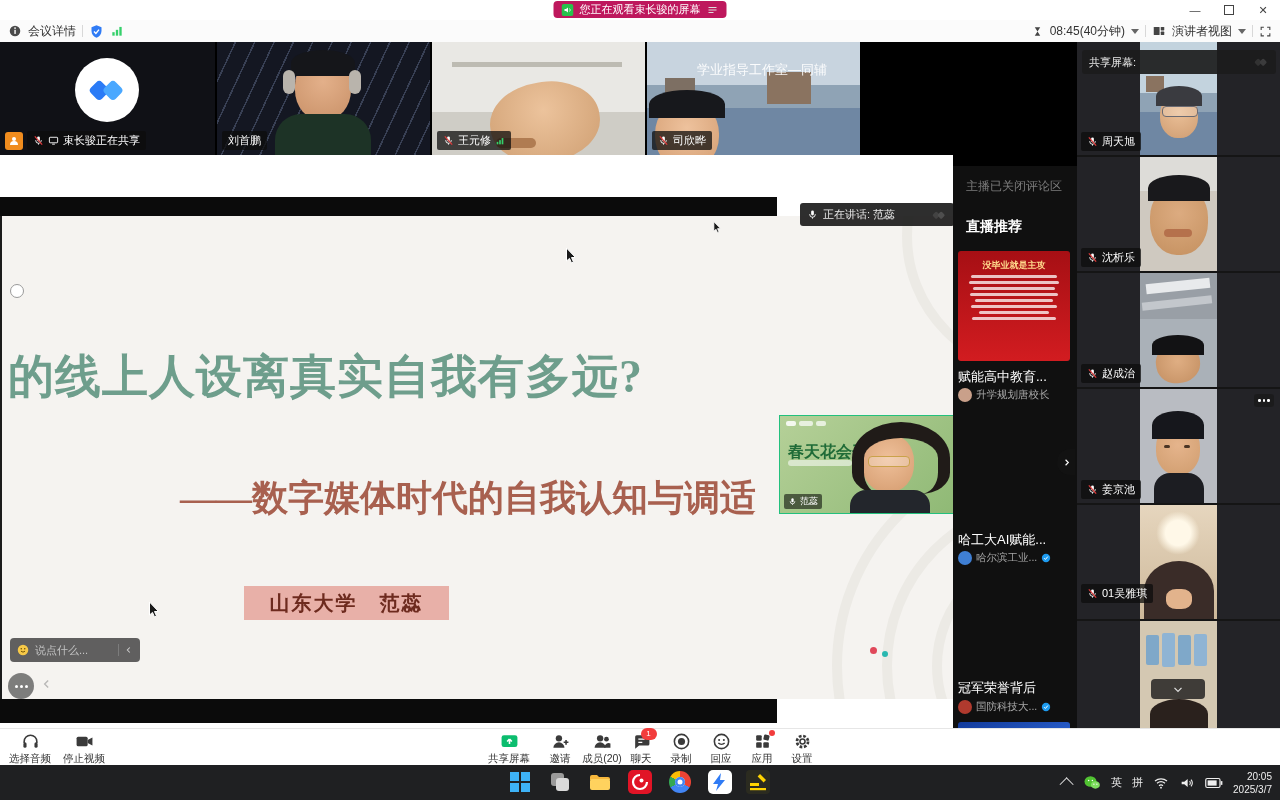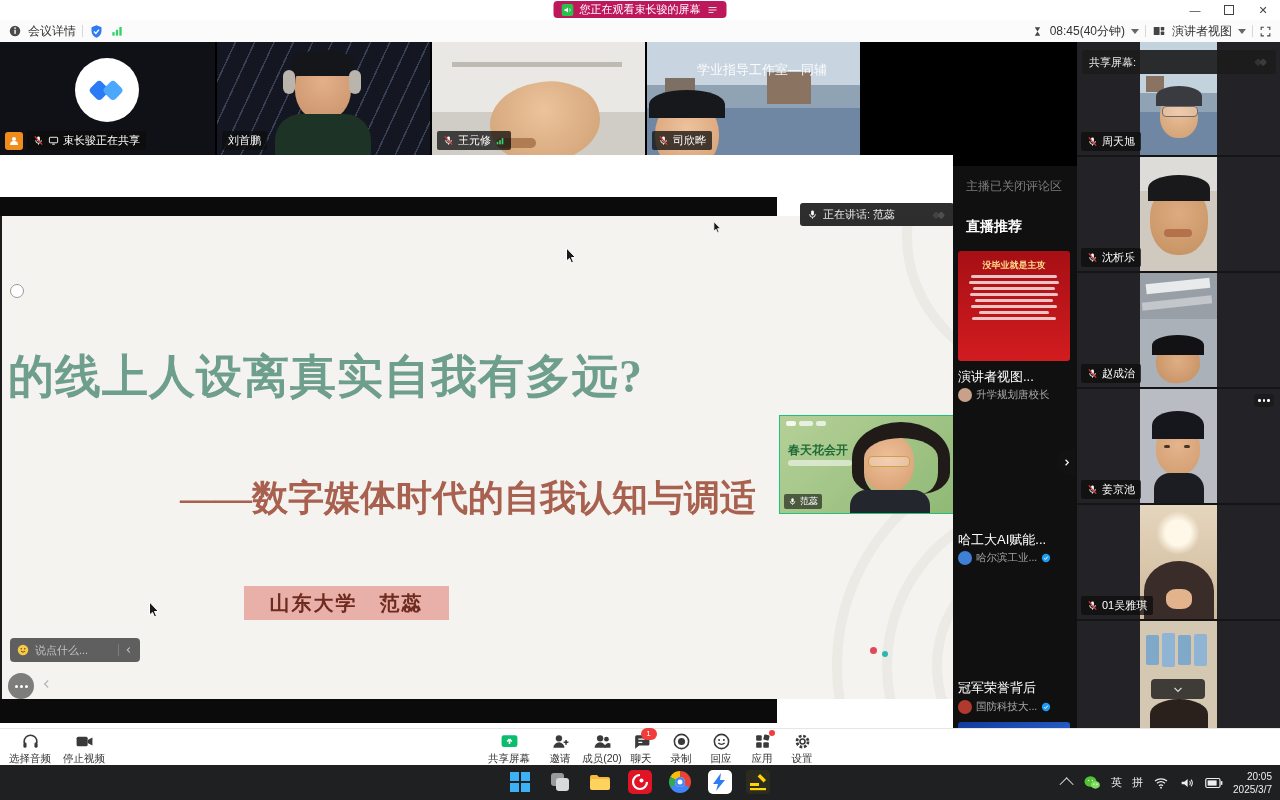--- a/index.html
+++ b/index.html
@@ -358,21 +358,21 @@
     <svg class="cursor" style="left:713px;top:66px;width:9px;height:13px" viewBox="0 0 12 18">
         <path d="M1 1v13l3-2.6 2 4.6 2-.9-2-4.6h4z" fill="#1a1a1a" stroke="#fff" stroke-width="1"></path>
       </svg>
 
     <div class="floatvid">
       <div class="abs" style="left:6px;top:5px;display:flex;gap:3px">
         <span style="width:10px;height:5px;background:rgba(255,255,255,.85);border-radius:2px"></span>
         <span style="width:14px;height:5px;background:rgba(255,255,255,.7);border-radius:2px"></span>
         <span style="width:10px;height:5px;background:rgba(255,255,255,.7);border-radius:2px"></span>
       </div>
-      <div class="abs" style="left:8px;top:26px;font-size:12px;font-weight:bold;color:#1f6b37">春天花会开</div>
+      <div class="abs" style="left:8px;top:26px;font-size:16px;font-weight:bold;color:#1f6b37">春天花会开</div>
       <div class="abs" style="left:8px;top:44px;width:64px;height:6px;background:rgba(255,255,255,.55);border-radius:3px"></div>
       <div class="abs" style="left:82px;top:18px;width:52px;height:58px;border-radius:46%;background:radial-gradient(circle at 50% 42%,#efc09a,#d49b6e)"></div>
       <div class="abs" style="left:72px;top:6px;width:74px;height:56px;border-radius:50% 50% 30% 30%;background:transparent;border-top:16px solid #201b18;border-left:12px solid #201b18;border-right:12px solid #201b18"></div>
       <div class="abs" style="left:88px;top:40px;width:40px;height:9px;border:1.5px solid #caa24a;border-radius:4px;background:rgba(255,255,255,.25)"></div>
       <div class="abs" style="left:70px;top:74px;width:80px;height:23px;border-radius:16px 16px 0 0;background:#23262c"></div>
       <div class="abs" style="left:4px;bottom:4px;display:flex;align-items:center;gap:3px;background:rgba(0,0,0,.55);border-radius:2px;padding:1px 4px;color:#fff;font-size:9px">
         <span class="ic" style="width:9px;height:9px">
             <svg viewBox="0 0 24 24">
               <rect x="9" y="3" width="6" height="11" rx="3" fill="#fff"></rect>
               <path d="M6 11v1a6 6 0 0 0 12 0v-1" fill="none" stroke="#fff" stroke-width="2"></path>
@@ -392,21 +392,21 @@
       <div style="text-align:center;margin-top:8px;font-size:9px;font-weight:bold;color:#ffd98c">没毕业就是主攻</div>
       <div class="tinybar" style="width:86px"></div>
         <div class="tinybar" style="width:90px"></div>
       <div class="tinybar" style="width:82px"></div>
         <div class="tinybar" style="width:88px"></div>
       <div class="tinybar" style="width:78px"></div>
         <div class="tinybar" style="width:86px"></div>
       <div class="tinybar" style="width:70px"></div>
         <div class="tinybar" style="width:84px"></div>
     </div>
-    <div class="lp-title" style="top:202px">演讲者视图...</div>
+    <div class="lp-title" style="top:202px">赋能高中教育...</div>
     <div class="lp-chan" style="top:222px">
       <span class="avatar14" style="background:#c9a08a"></span>
       <span>升学规划唐校长</span>
     </div>
 
     <div class="lp-title" style="top:365px">哈工大AI赋能...</div>
     <div class="lp-chan" style="top:385px">
       <span class="avatar14" style="background:#3f7fd4"></span>
       <span>哈尔滨工业...</span>
       <span class="ic" style="width:10px;height:10px">
@@ -543,21 +543,21 @@
       </span>
         </div>
     </div>
 
     <div class="ptile" style="top:463px;height:114px">
       <div class="pvid" style="background:linear-gradient(#e6d6be,#cdb89a)">
         <div class="abs" style="left:16px;top:6px;width:44px;height:44px;border-radius:50%;background:radial-gradient(circle,#fff8e8 0 40%,rgba(255,248,232,0) 70%)"></div>
         <div class="abs" style="left:4px;top:56px;width:70px;height:60px;border-radius:50% 50% 0 0;background:#3a2c28"></div>
         <div class="abs" style="left:26px;top:84px;width:26px;height:20px;border-radius:40%;background:#e2b38c"></div>
       </div>
-      <div class="lblrow" style="left:4px;bottom:4px">
+      <div class="lblrow" style="left:4px;bottom:16px">
           <span class="lbl">
         <span class="ic" style="width:11px;height:11px">
               <svg viewBox="0 0 24 24">
                 <rect x="9" y="3" width="6" height="11" rx="3" fill="#fff"></rect>
                 <path d="M6 11v1a6 6 0 0 0 12 0v-1" fill="none" stroke="#fff" stroke-width="2"></path>
                 <path d="M12 18v3" stroke="#fff" stroke-width="2"></path>
                 <path d="M4 3l16 18" stroke="#e23a3a" stroke-width="2.6"></path>
               </svg>
             </span>
         <span>01吴雅琪</span>

